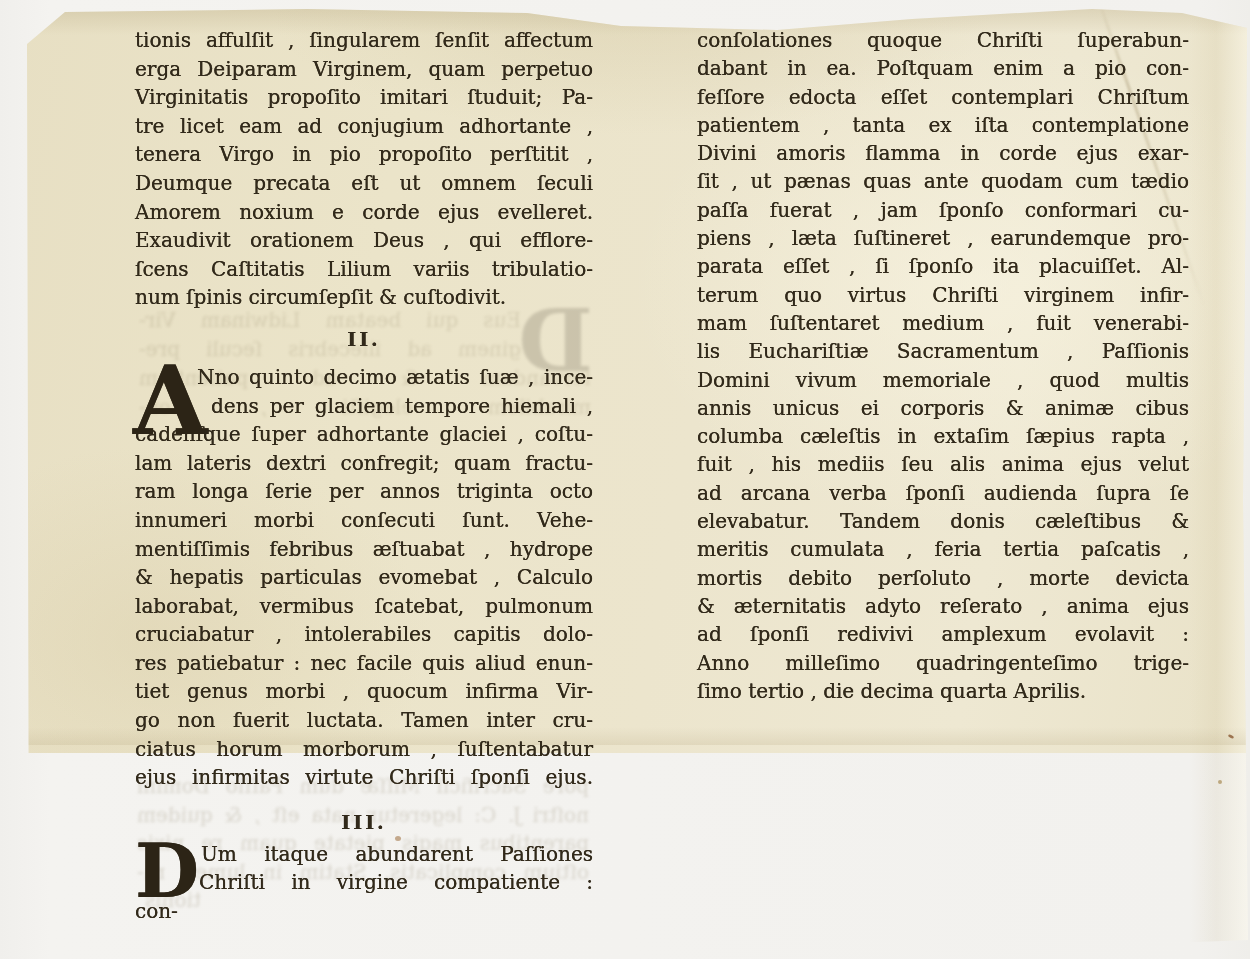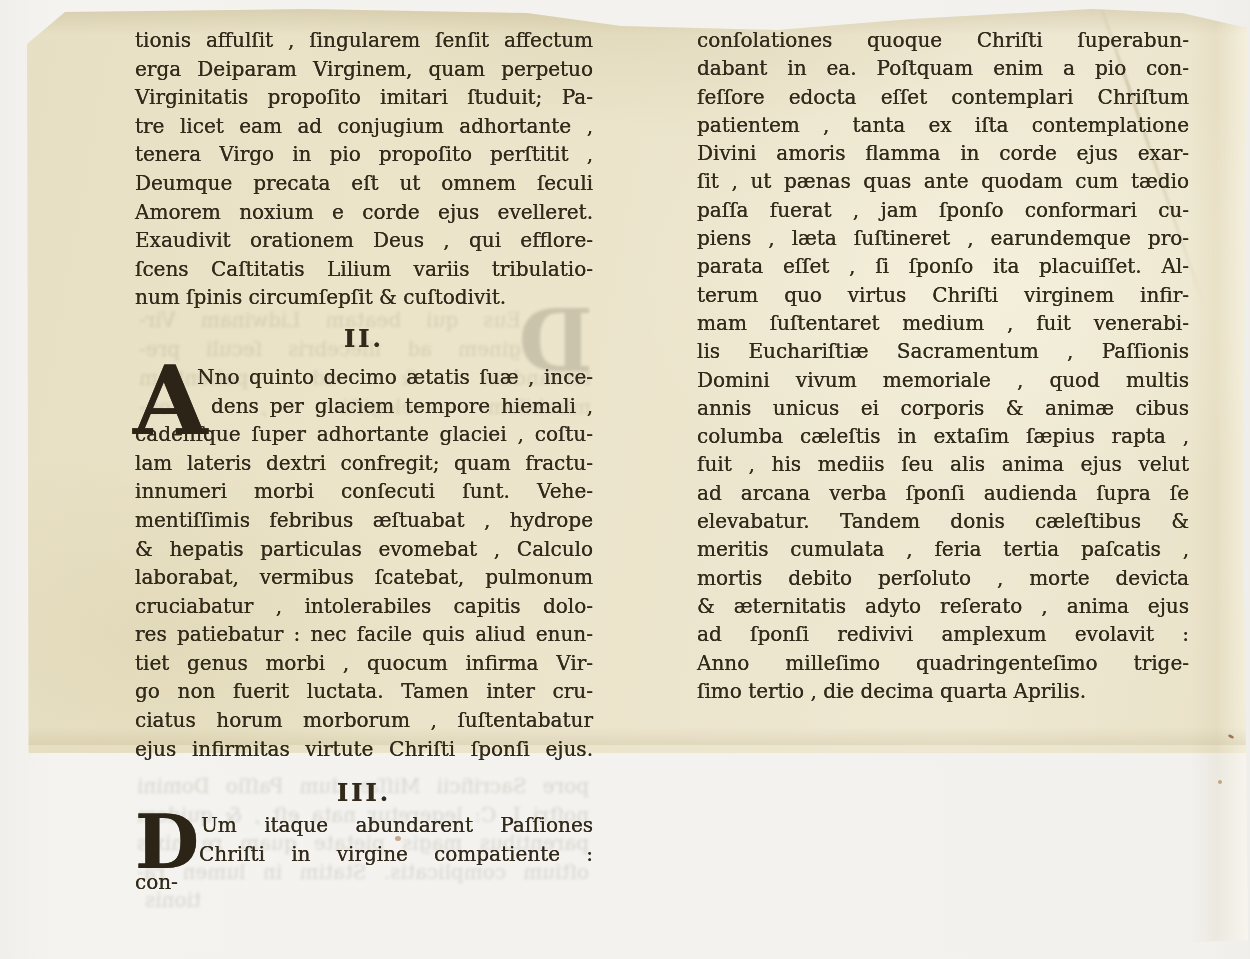--- a/index.html
+++ b/index.html
@@ -40,21 +40,21 @@
   .speck.s3{left:388px;top:836px;width:6px;height:5px;background:#9a6c3a;opacity:.55;}
   .speck.s4{left:1018px;top:64px;width:5px;height:4px;background:#b09156;opacity:.5;}
 
   
   .col{position:absolute;color:#31291a;font-size:20px;
     text-shadow:0 0 .6px rgba(49,41,26,.85), .3px .3px .4px rgba(49,41,26,.35);}
   .col-left{left:128px;top:26px;width:458px;line-height:28.6px;}
   .col-right{left:690px;top:26px;width:492px;line-height:28.3px;}
   .line{text-align:justify;text-align-last:justify;white-space:nowrap;}
   .line.endline{text-align-last:left;}
-  .heading{text-align:center;font-weight:bold;font-size:24px;letter-spacing:3px;line-height:26px;}
+  .heading{text-align:center;font-weight:bold;font-size:19px;letter-spacing:3px;line-height:26px;}
   .heading.h2{margin:14px 0 11px 0;}
   .heading.h3{margin:17px 0 5px 0;}
   .dc-par{position:relative;}
   .dropcap{position:absolute;left:-2px;top:-4px;font-weight:bold;line-height:1;color:#2c2416;}
   .dropcap.a{font-size:96px;top:-10px;}
   .dropcap.d{font-size:74px;top:-6px;left:0px;}
   .catchword{text-align:left;padding-right:42px;}
 
   
   .ghost{position:absolute;transform:scaleX(-1);color:#6f6140;
@@ -113,20 +113,21 @@
 
     <div class="heading h2">II.</div>
 
     <div class="dc-par">
       <span class="dropcap a">A</span>
       <div>
           <div class="line" style="padding-left: 62px;">Nno quinto decimo ætatis ſuæ , ince-</div>
           <div class="line" style="padding-left: 76px;">dens per glaciem tempore hiemali ,</div>
           <div class="line">cadenſque ſuper adhortante glaciei , coſtu-</div>
           <div class="line">lam lateris dextri confregit; quam fractu-</div>
+          <div class="line">ram longa ſerie per annos triginta octo</div>
           <div class="line">innumeri morbi conſecuti ſunt.  Vehe-</div>
           <div class="line">mentiſſimis febribus æſtuabat , hydrope</div>
           <div class="line">&amp; hepatis particulas evomebat , Calculo</div>
           <div class="line">laborabat, vermibus ſcatebat, pulmonum</div>
           <div class="line">cruciabatur , intolerabiles capitis dolo-</div>
           <div class="line">res patiebatur : nec facile quis aliud enun-</div>
           <div class="line">tiet genus morbi , quocum infirma Vir-</div>
           <div class="line">go non fuerit luctata.  Tamen inter cru-</div>
           <div class="line">ciatus horum morborum , ſuſtentabatur</div>
           <div class="line">ejus infirmitas virtute Chriſti ſponſi ejus.</div>

